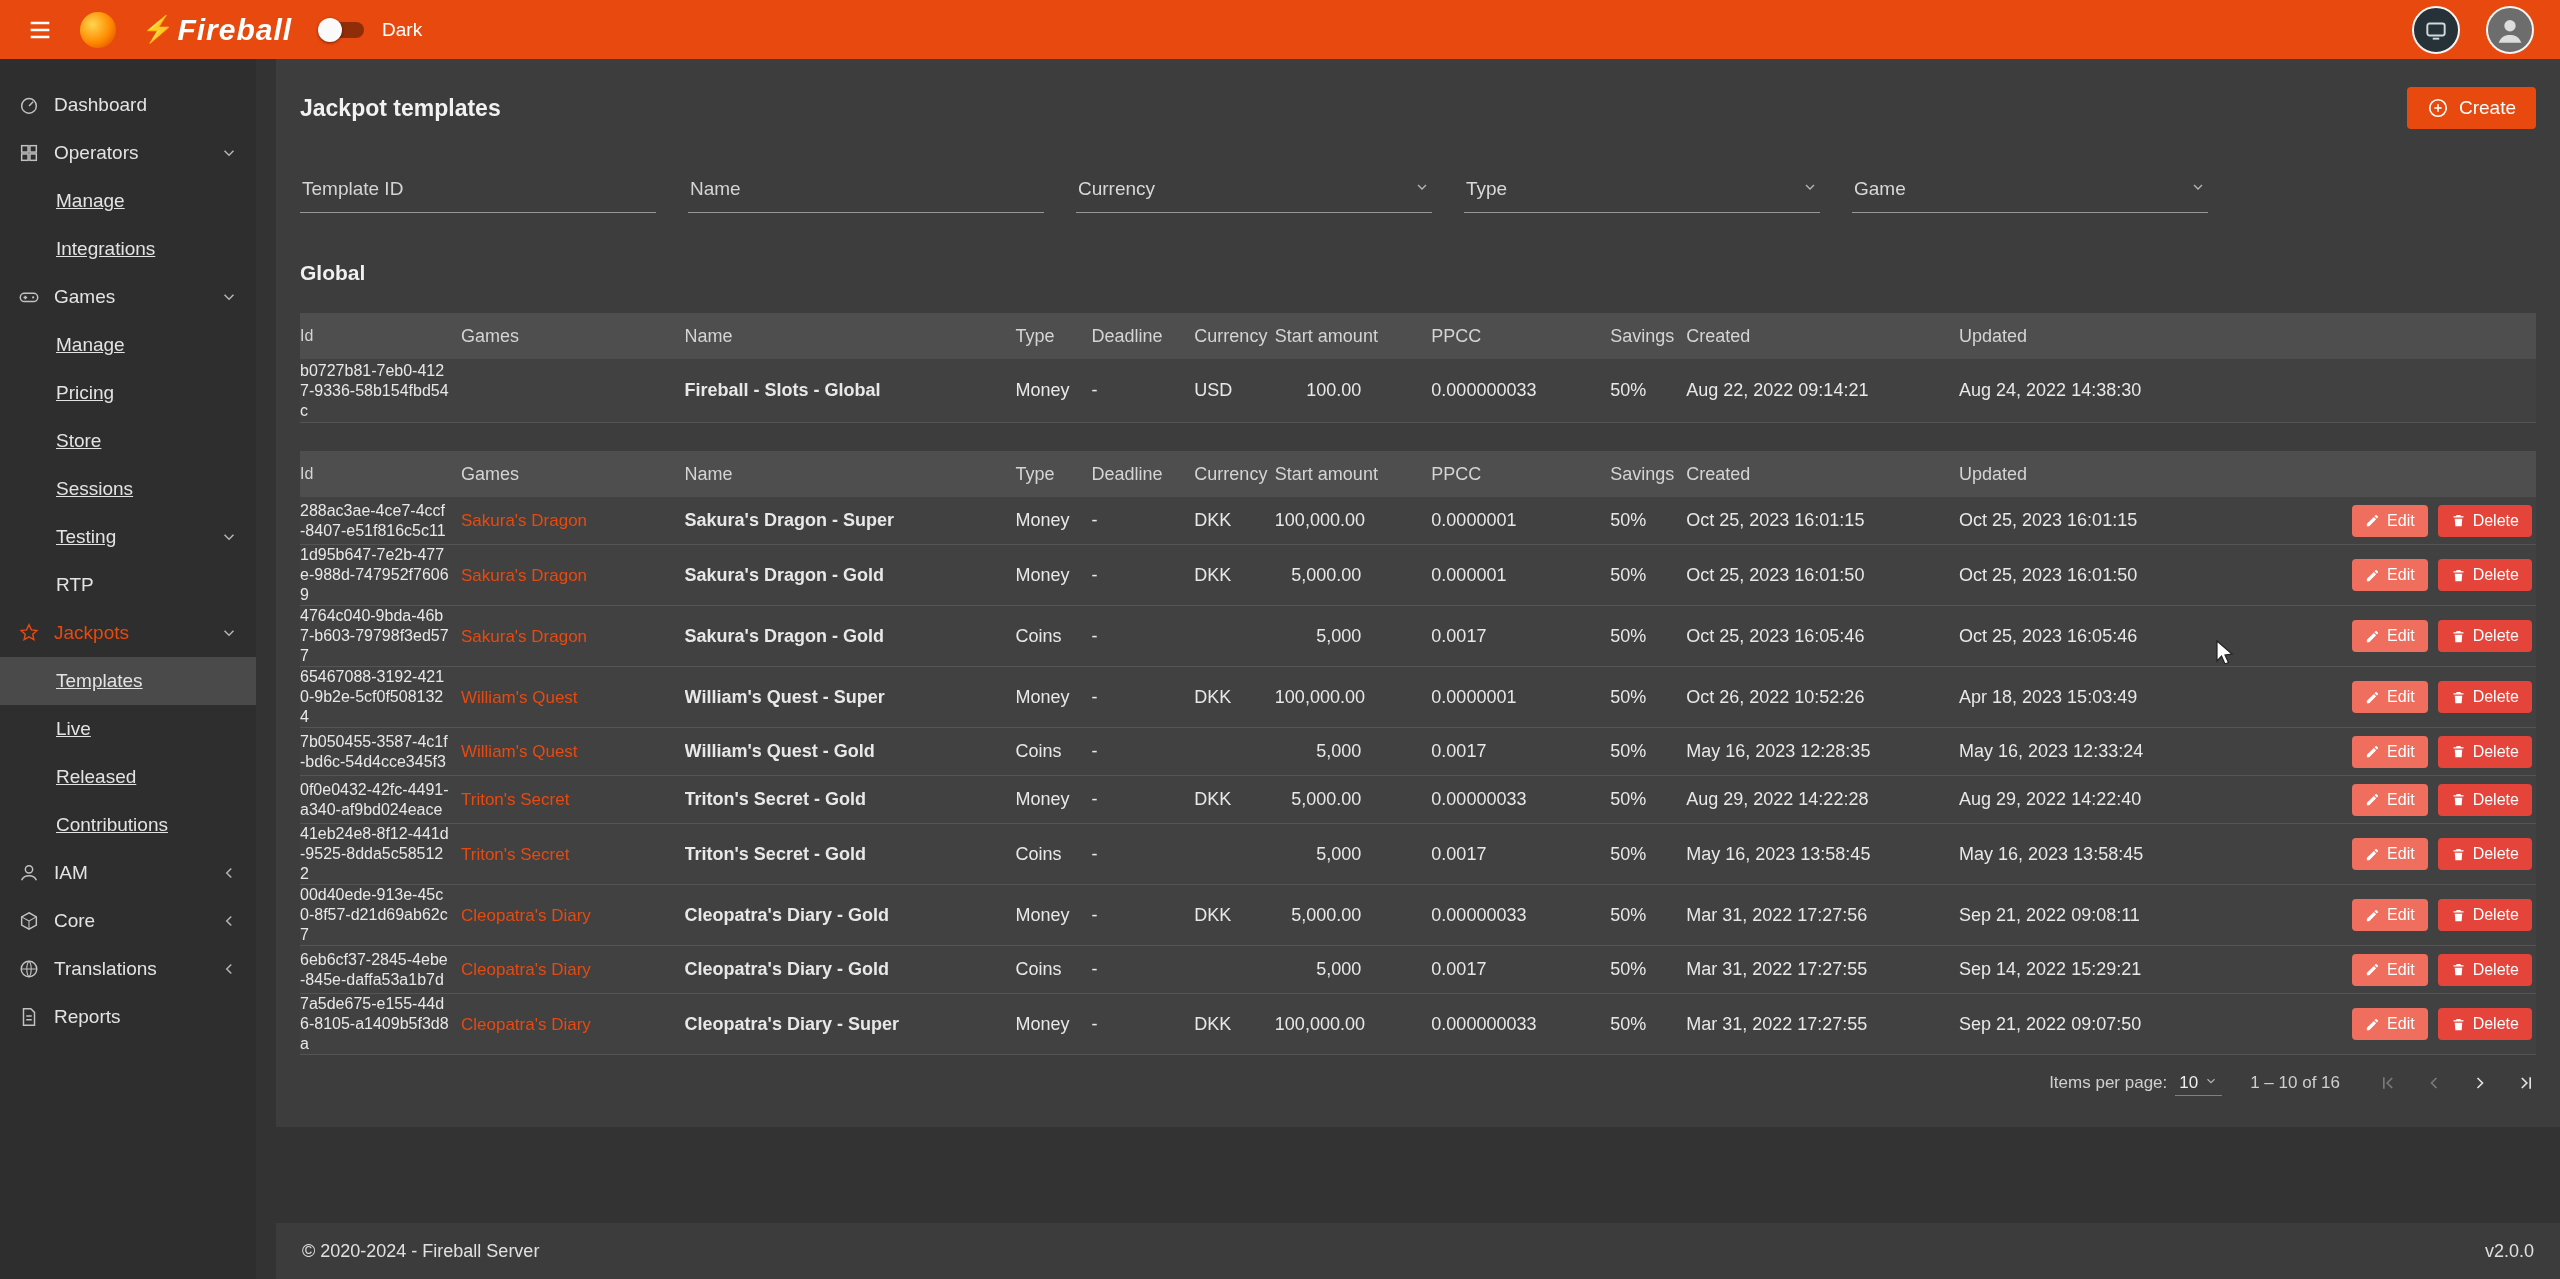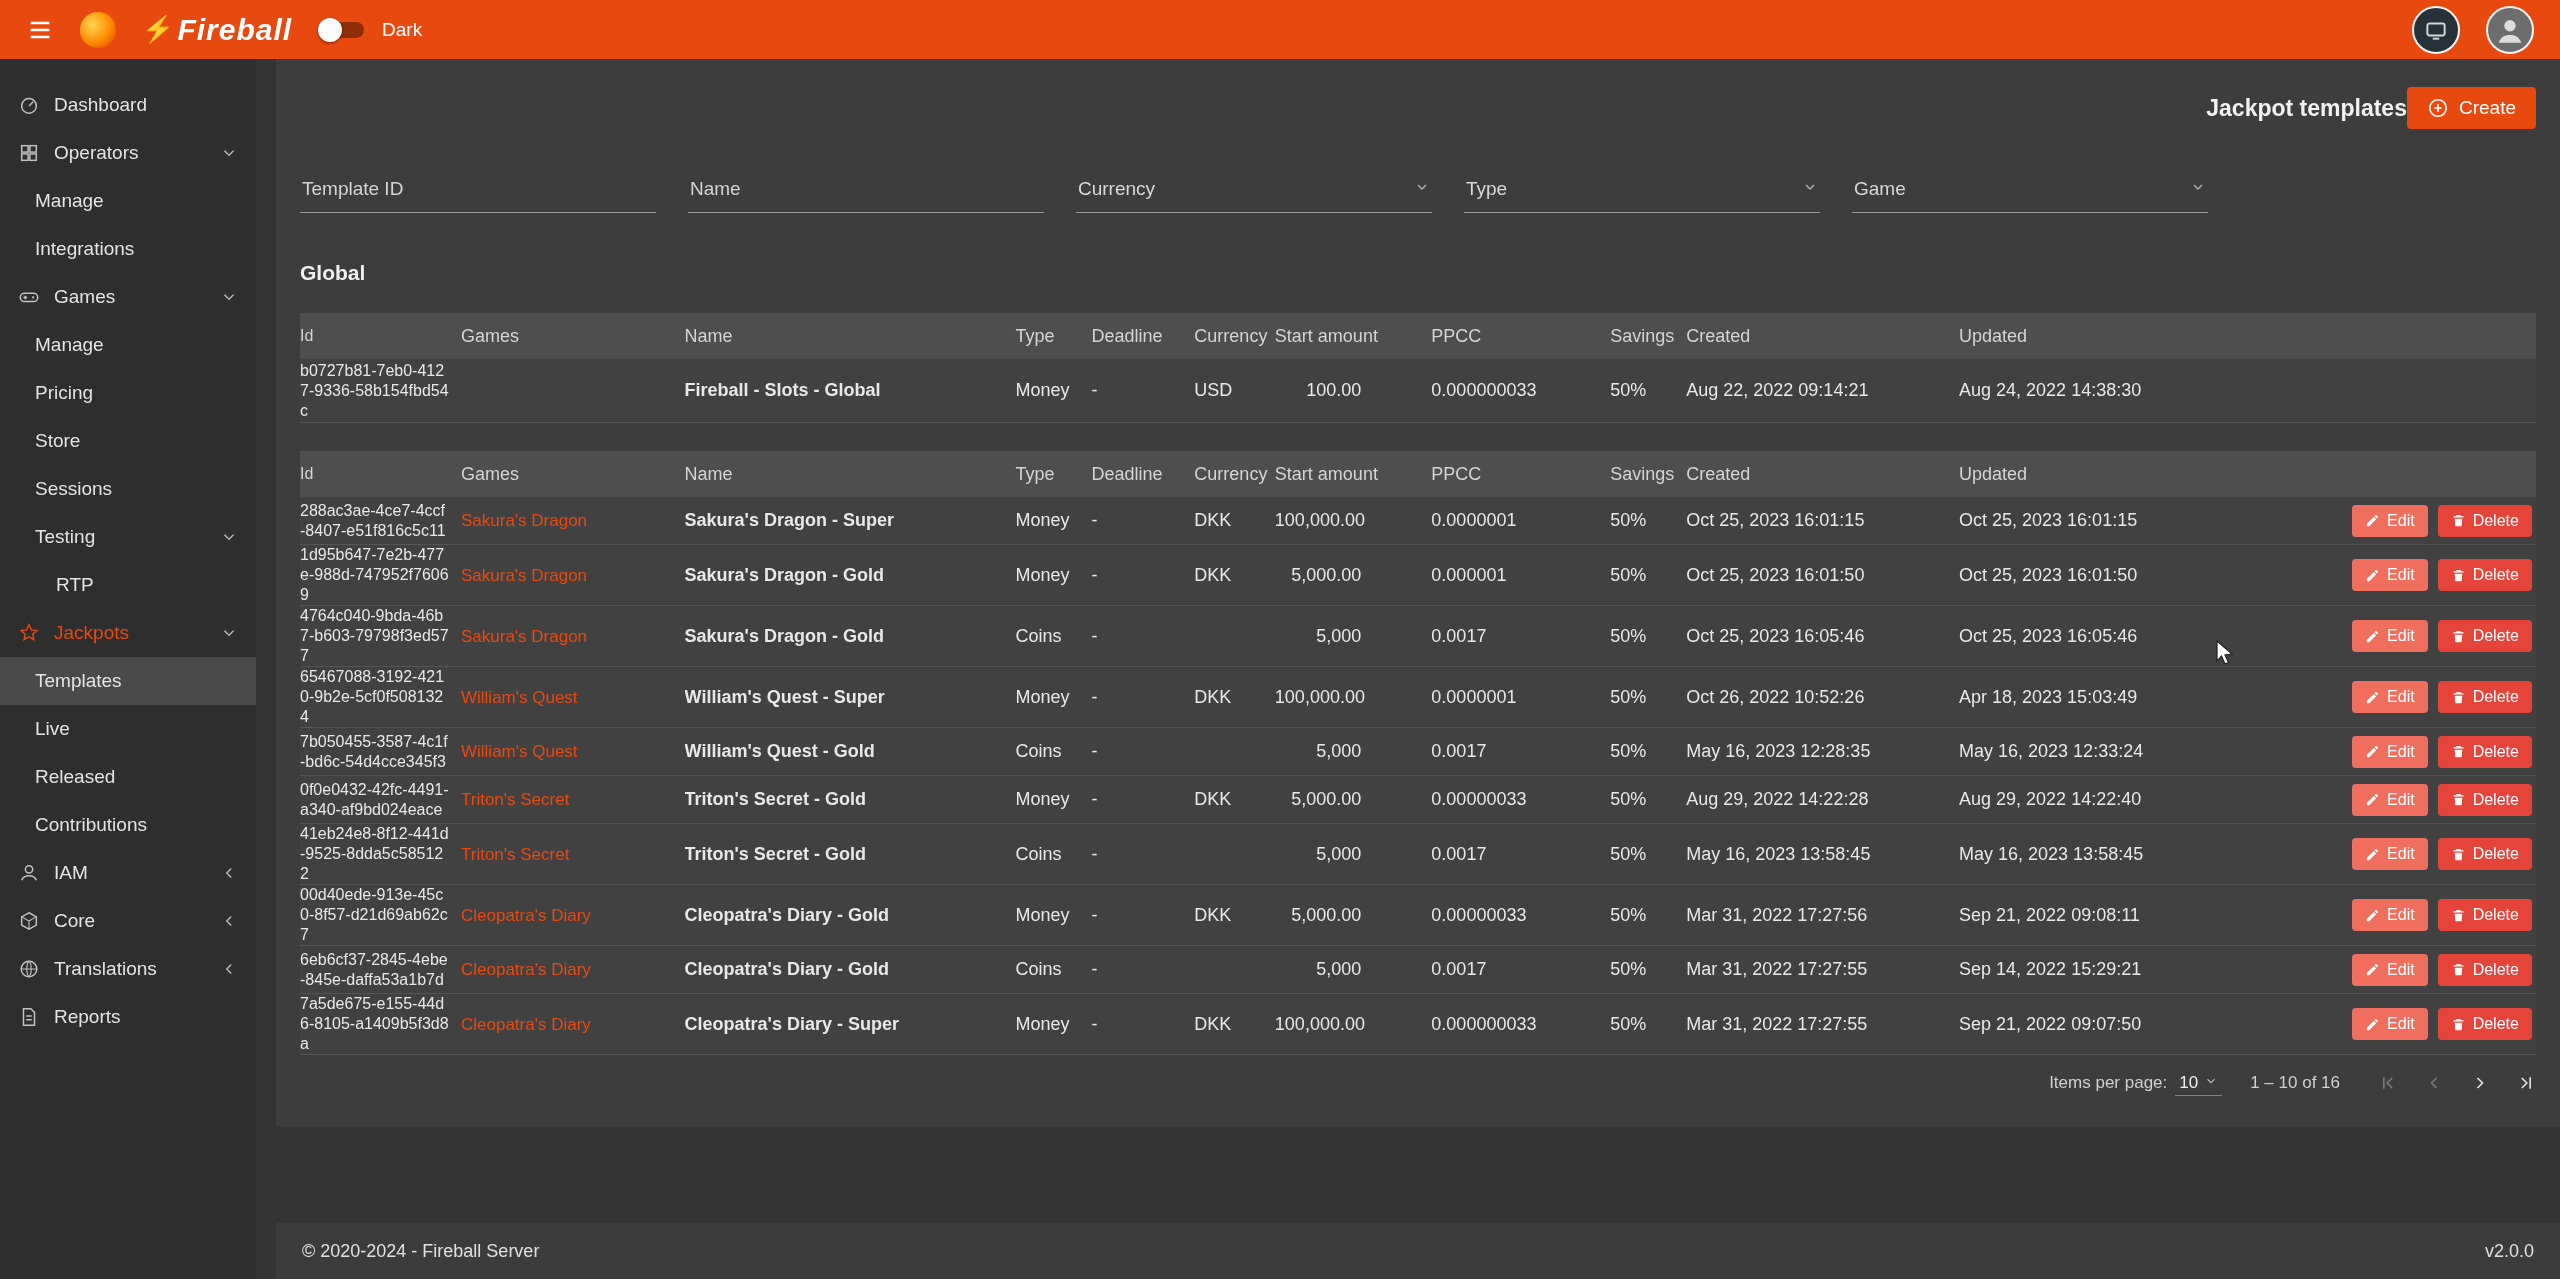--- a/index.html
+++ b/index.html
@@ -37,29 +37,29 @@
 
   
   .body-wrap{ display:flex; height:1220px;gap:20px; }
   .sidebar{ width:256px; background:var(--sidebar); padding-top:22px; flex:none; }
   .main{ flex:1; display:flex; flex-direction:column; background:#333; min-width:0; }
 
   
   .nav-item{ height:48px; display:flex; align-items:center; gap:14px; padding:0 18px;
     font-size:19px; color:#e3e3e3; cursor:pointer; }
   .nav-item .nav-icon{ width:22px; height:22px; display:flex; }
-  .nav-item.level1{ padding-left:35px; }
+  .nav-item.level1{ padding-left:56px;text-decoration:underline; }
   .nav-item.level2{ padding-left:56px; }
   .nav-item .chev{ margin-left:auto; display:flex; }
   .nav-item.active{ color:var(--accent); }
   .nav-item.selected{ background:#4a4a4a; }
 
   
   .card{ background:var(--card); padding:0 24px 16px 24px; }
-  .card-header{ padding-top:28px; display:flex; justify-content:flex-end; align-items:center; }
+  .card-header{ padding-top:28px; display:flex; justify-content:space-between; align-items:center; }
   .page-title{ font-size:23px; font-weight:bold; color:#f2f2f2; }
   .btn-accent{ display:inline-flex; align-items:center; gap:10px; background:var(--accent);
     border:none; color:#fff; font-size:19px; padding:10px 20px; border-radius:4px; cursor:pointer;
     font-family:inherit; }
   .filters{ margin-top:36px; display:flex; gap:32px; }
   .filter-input, .filter-select{
     width:356px; height:48px; background:transparent; border:none; border-bottom:1px solid #979797;
     color:#ececec; font-size:19px; font-family:inherit; padding:0 2px;
   }
   .filter-input::placeholder{ color:#d4d4d4; opacity:1; }

